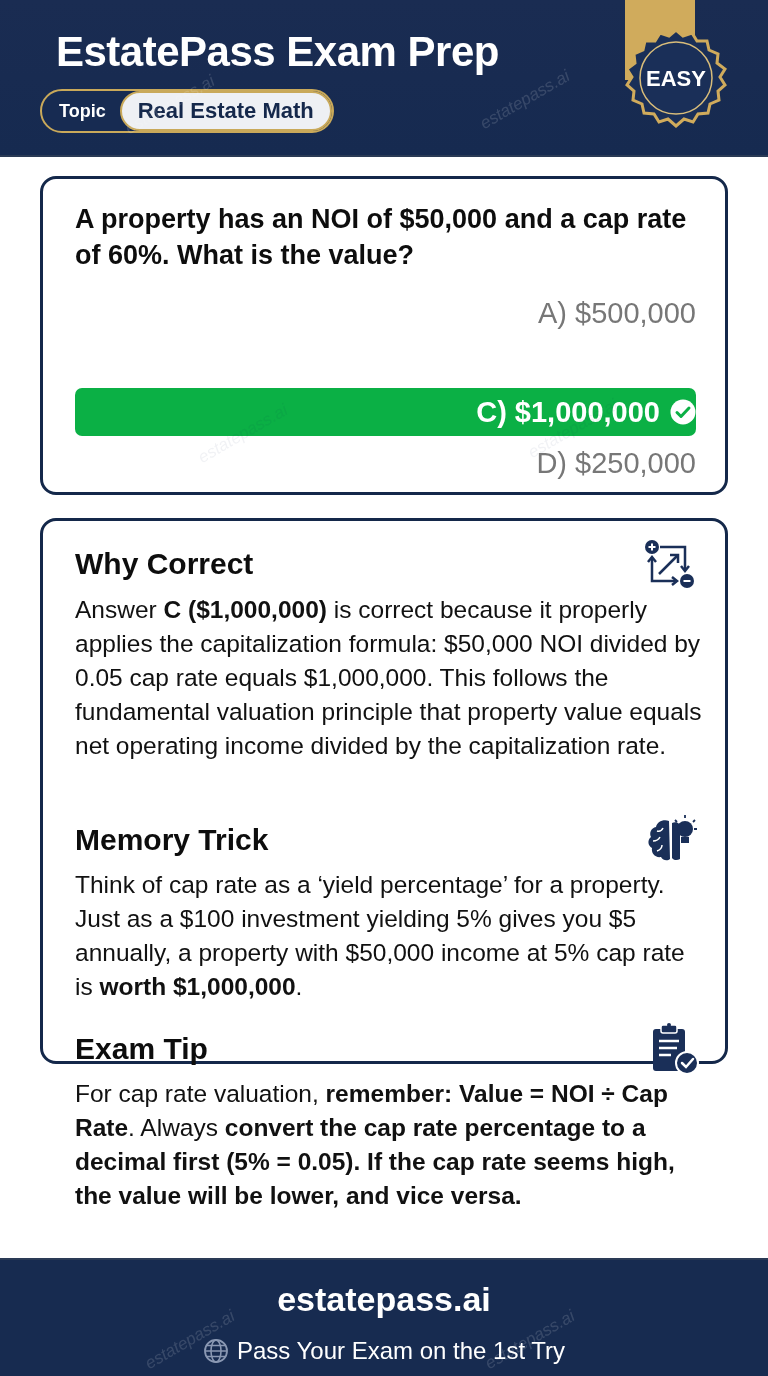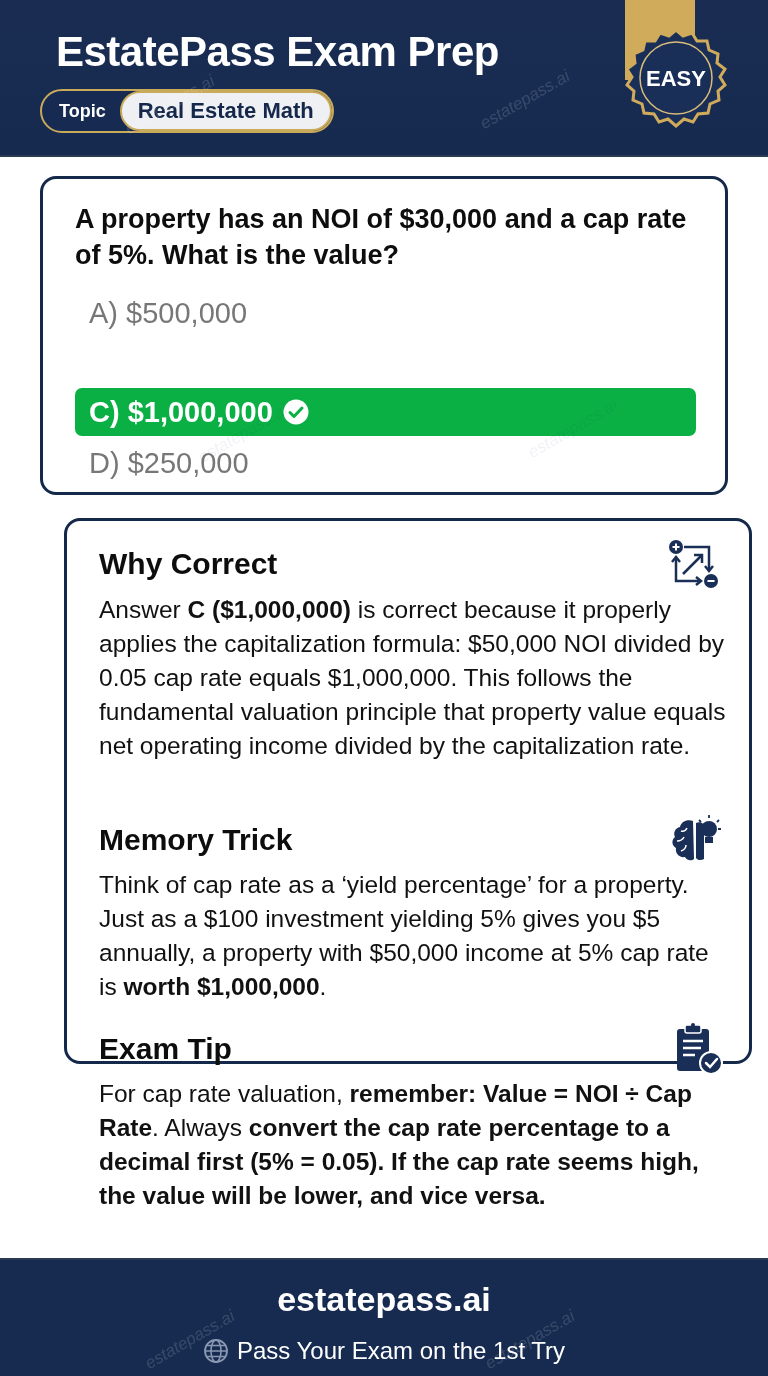--- a/index.html
+++ b/index.html
@@ -53,26 +53,26 @@
       border: 3px solid #14284a; border-radius: 16px; background: #ffffff;
     }
     .q-card { top: 176px; height: 319px; }
     .question {
       position: absolute; left: 32px; top: 22px; width: 620px;
       font-size: 27px; font-weight: 700; line-height: 36px; color: #0d0d0d;
     }
     .option {
       position: absolute; left: 32px; width: 621px; height: 48px;
       display: flex; align-items: center; padding-left: 14px;
-      font-size: 29px; color: #777777; border-radius: 7px;
+      font-size: 29px; color: #777777; border-radius: 7px; justify-content: flex-end;
     }
     .option.correct { background: #0bb045; color: #ffffff; font-weight: 700; }
     .check-icon { margin-left: 10px; width: 26px; height: 26px; display: inline-block; }
 
-    .e-card { top: 518px; height: 546px; margin-left: 24px; }
+    .e-card { top: 518px; height: 546px; }
     .sec-title {
       position: absolute; left: 32px; font-size: 30px; font-weight: 700; color: #0d0d0d;
     }
     .sec-body {
       position: absolute; left: 32px; width: 630px;
       font-size: 24.5px; line-height: 34px; color: #111111;
     }
     .sec-body b { font-weight: 700; }
     .sec-icon { position: absolute; width: 56px; height: 56px; }
 
@@ -107,21 +107,21 @@
 
   <div class="ribbon"></div>
   <svg class="badge" viewBox="0 0 108 102">
     <path d="M54 2 L61 8 L70 5 L75 13 L85 13 L87 22 L96 26 L95 35 L103 41 L98 49 L103 57 L96 63 L97 72 L88 76 L86 85 L76 86 L71 94 L62 91 L54 98 L46 91 L37 94 L32 86 L22 85 L20 76 L11 72 L12 63 L5 57 L10 49 L5 41 L13 35 L12 26 L21 22 L23 13 L33 13 L38 5 L47 8 Z" fill="#1a2f58" stroke="#d0ab5c" stroke-width="3"></path>
     <circle cx="54" cy="50" r="36" fill="none" stroke="#d9bd7a" stroke-width="1.5"></circle>
   </svg>
   <div class="badge-text">EASY</div>
 </div>
 
 <div class="card q-card">
-  <div class="question">A property has an NOI of $30,000 and a cap rate of 5%. What is the value?</div>
+  <div class="question">A property has an NOI of $50,000 and a cap rate of 60%. What is the value?</div>
 
   <div class="option" style="top:110px;">
     <span>A) $500,000</span>
   </div>
   <div class="option correct" style="top:209px;">
     <span>C) $1,000,000</span>
     <svg class="check-icon" viewBox="0 0 26 26">
       <circle cx="13" cy="13" r="12.5" fill="#ffffff"></circle>
       <path d="M7 13.5 L11 17.5 L19 9" fill="none" stroke="#0bb045" stroke-width="3" stroke-linecap="round" stroke-linejoin="round"></path>
     </svg>

